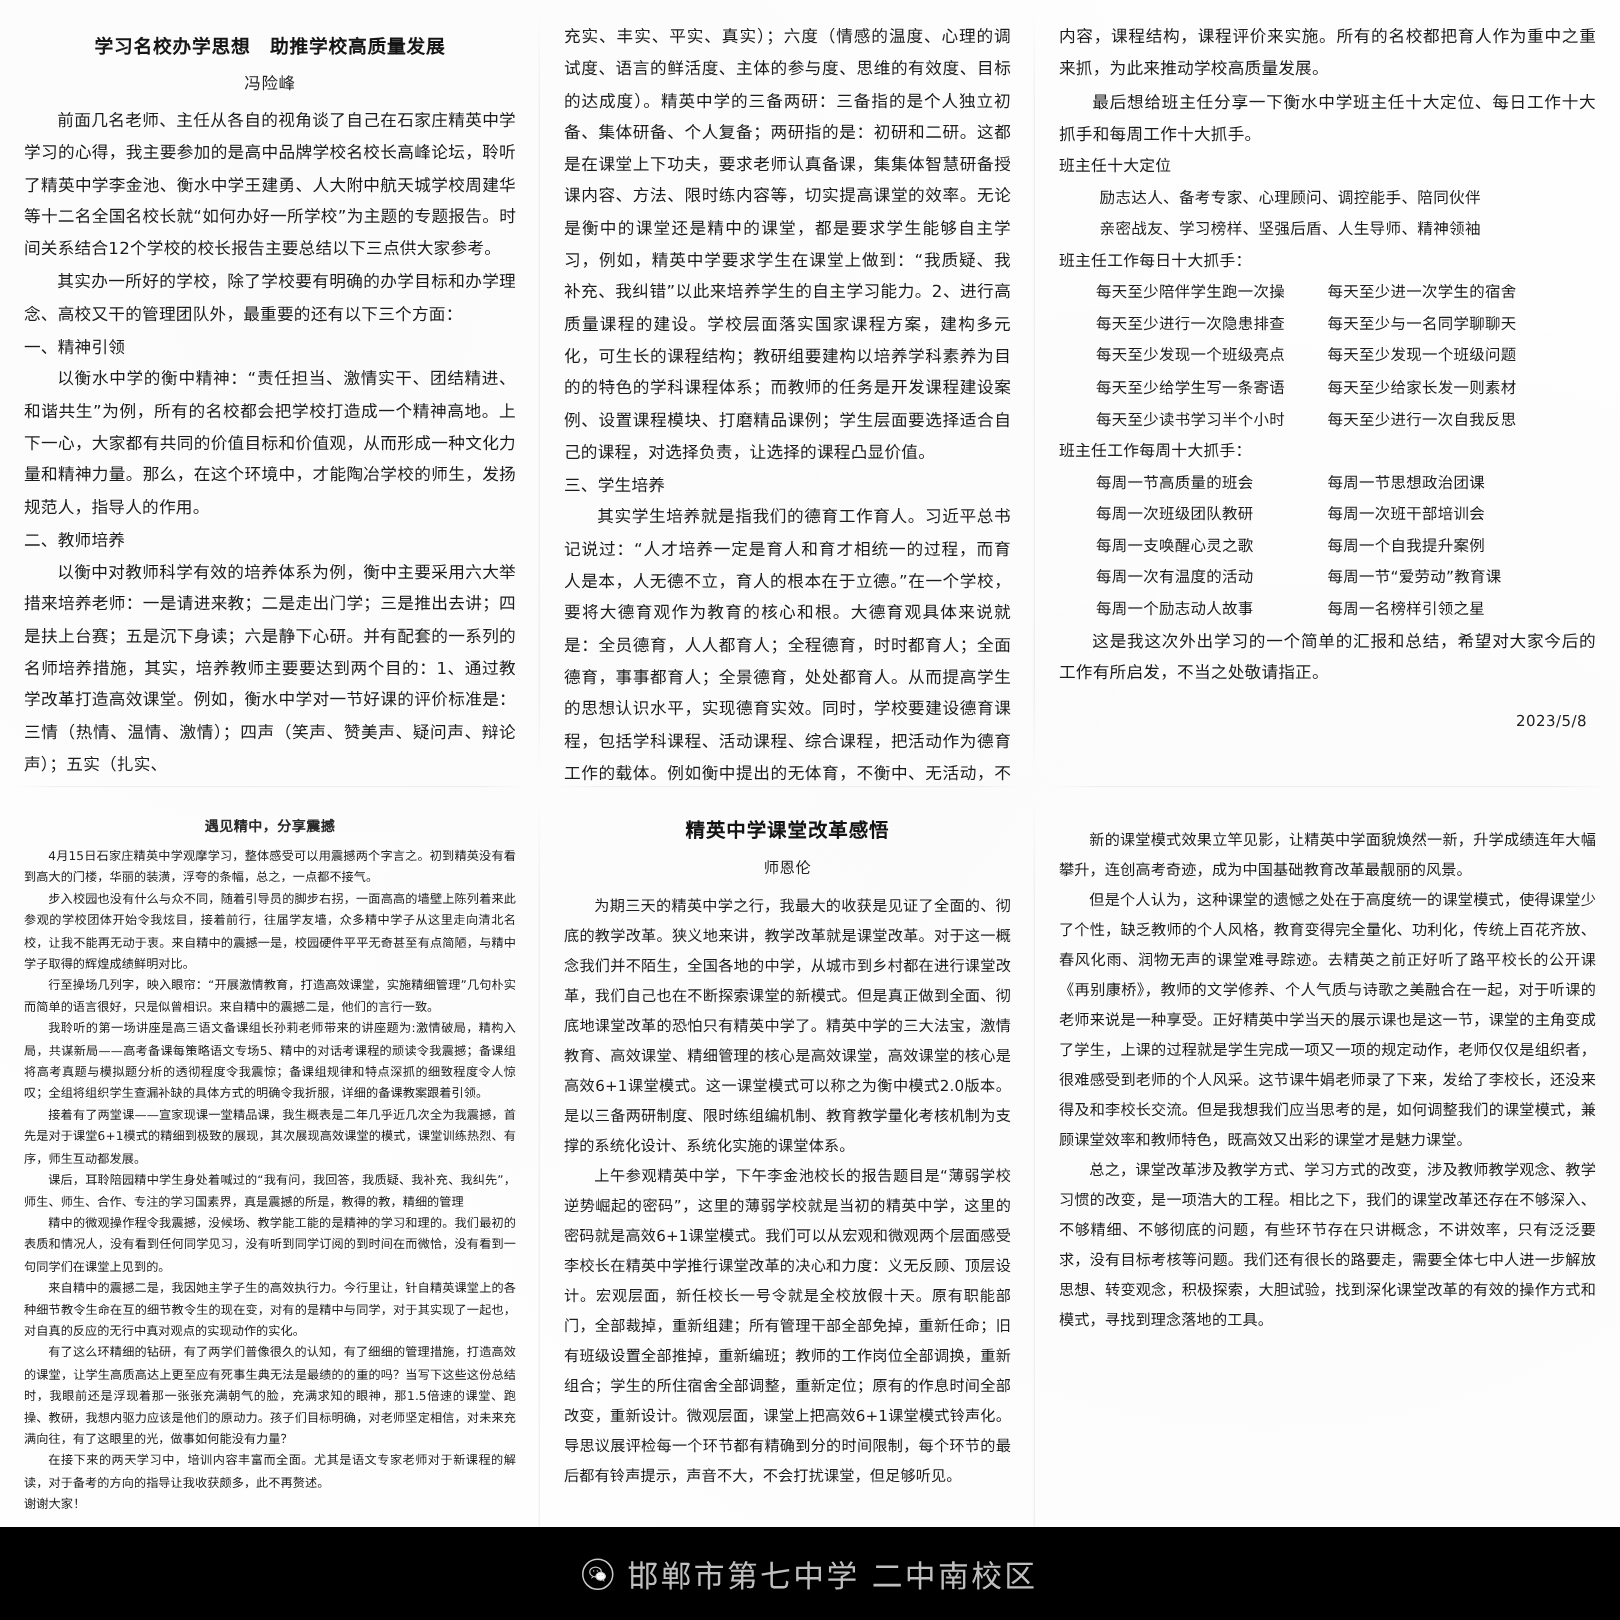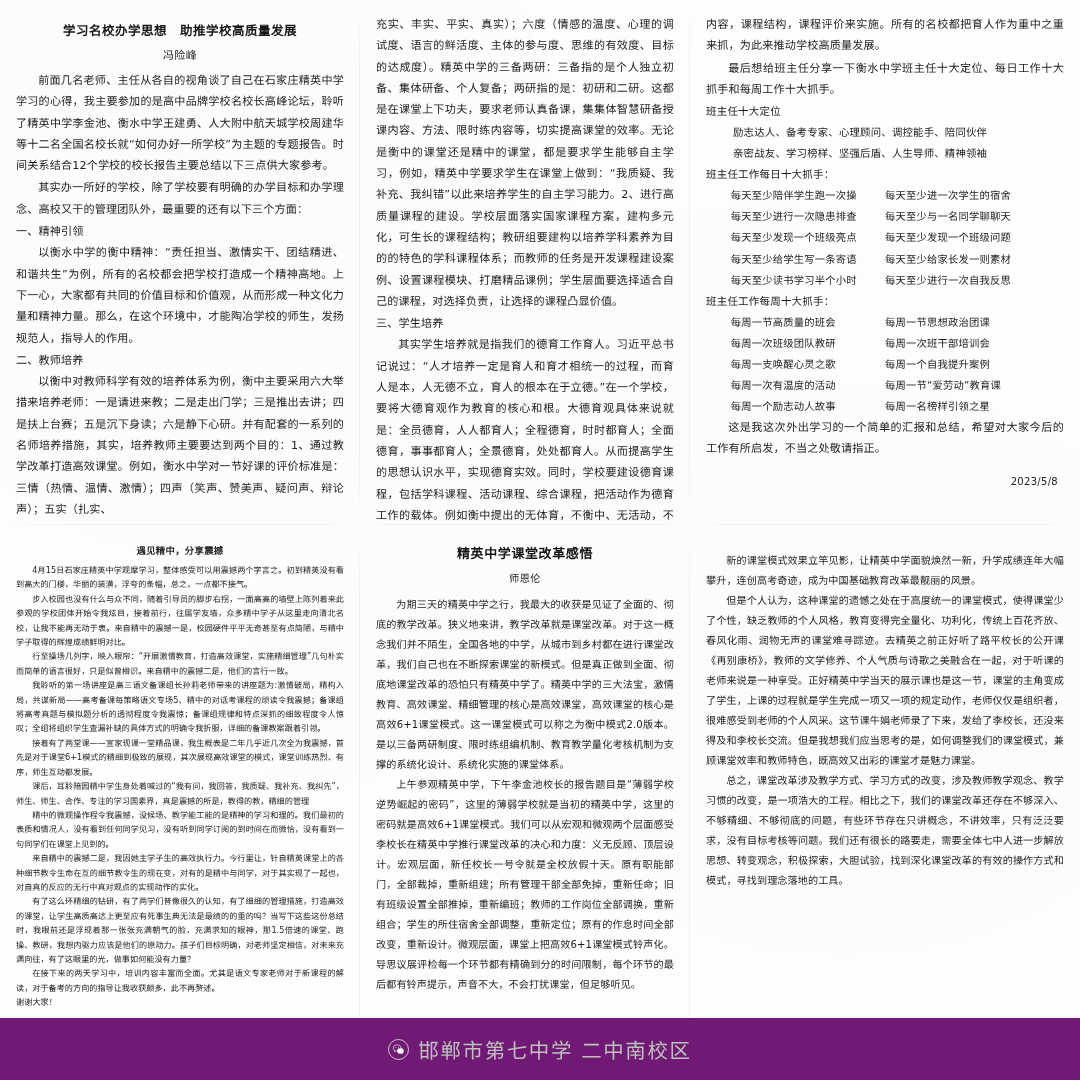--- a/index.html
+++ b/index.html
@@ -179,21 +179,21 @@
 
   
   .footer {
     position: absolute;
     left: 0; right: 0; bottom: 0;
     height: 62px;
     display: flex;
     align-items: center;
     justify-content: center;
     gap: 9px;
-    background: #701a75;
+    background: #000000;
   }
   .wechat-badge {
     width: 19px; height: 19px;
     border-radius: 50%;
     border: 1.4px solid #c9c9c9;
     display: flex; align-items: center; justify-content: center;
     flex: 0 0 auto;
   }
   .wechat-badge svg { display: block; }
   .footer-text {

